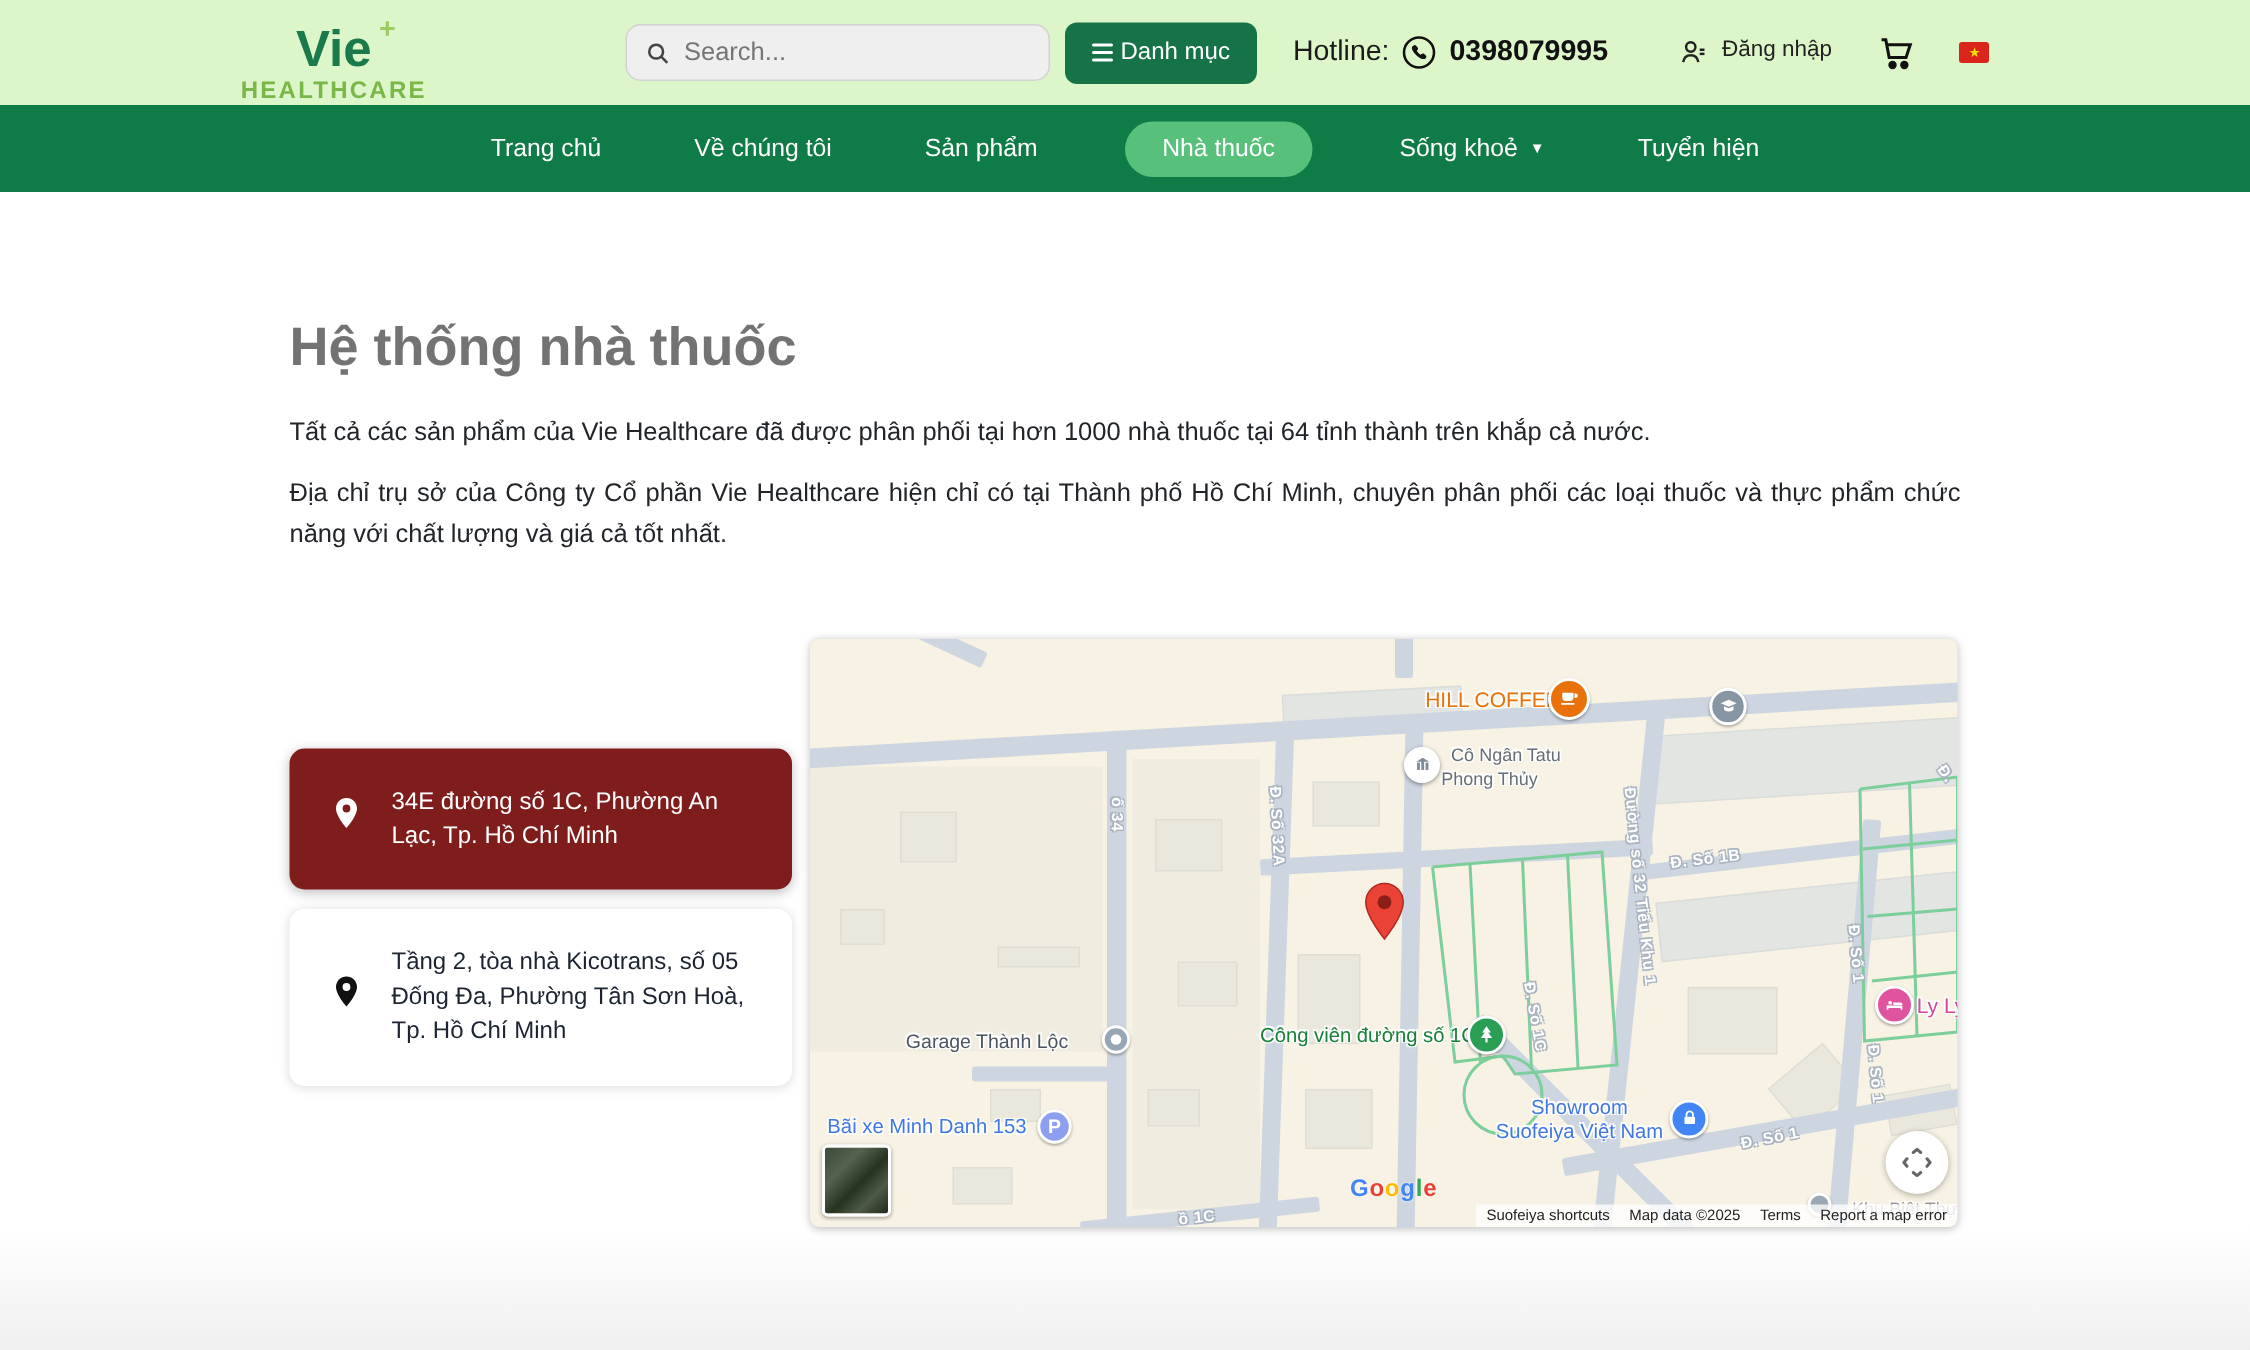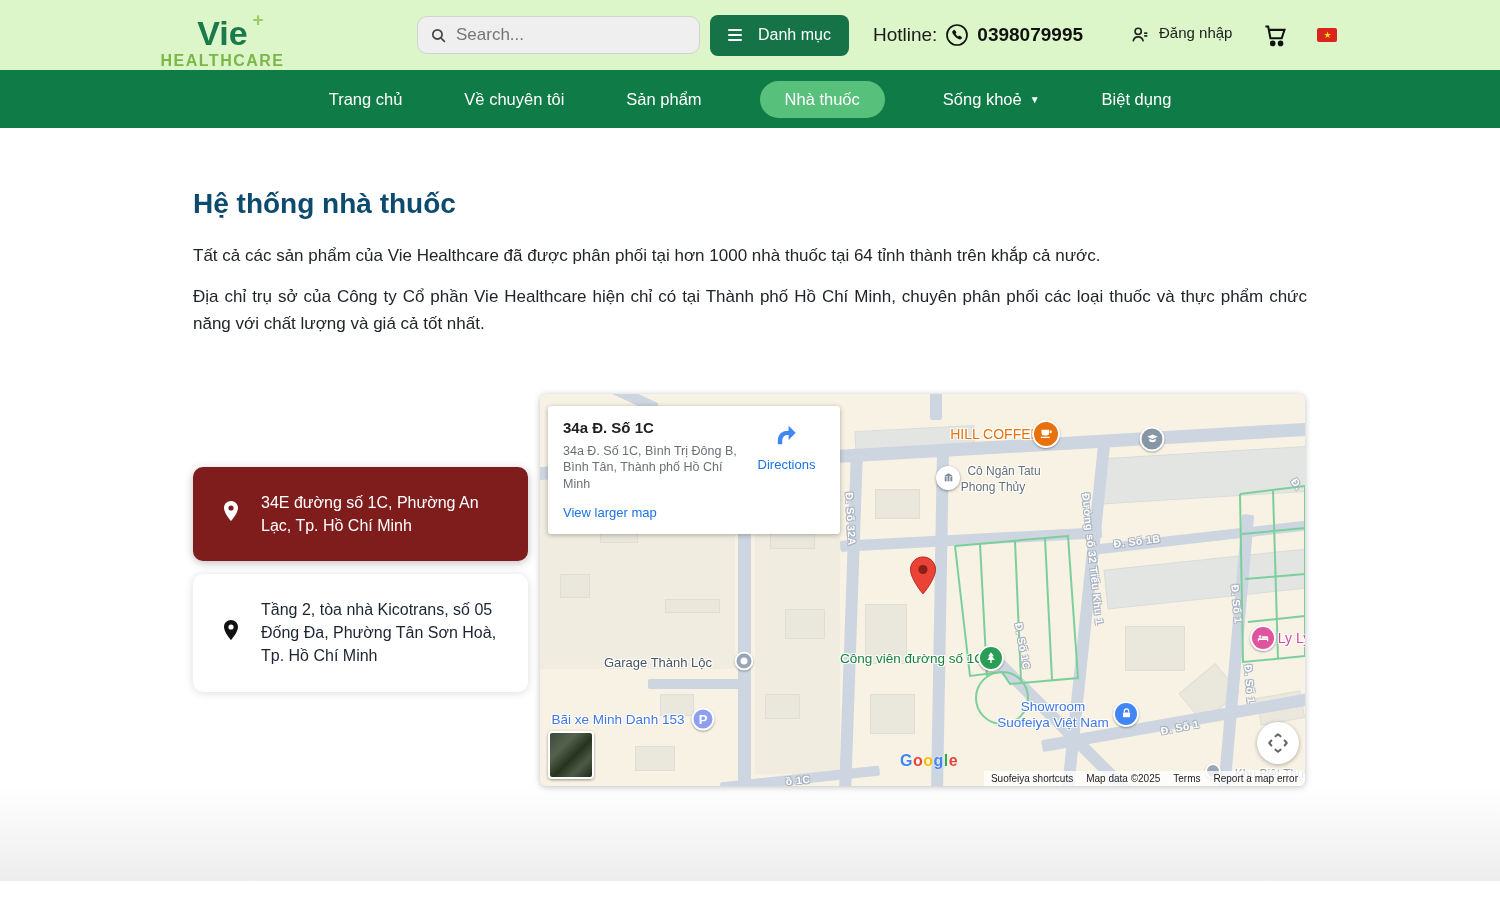--- a/index.html
+++ b/index.html
@@ -10,21 +10,21 @@
   .header { height:70px; background:#ddf6c9; display:flex; align-items:center; position:relative; }
   .logo { margin-left:150px; width:145px; text-align:center; line-height:1; cursor:pointer; }
   .logo .l1 { font-size:34px; font-weight:bold; color:#1b7a4c; position:relative; display:inline-block;margin-top:14px; }
   .logo .sparkle { position:absolute; top:-6px; right:-16px; color:#9ccb5f; font-size:19px; font-weight:bold; }
   .logo .l2 { font-size:16px; font-weight:bold; color:#7ab648; letter-spacing:1.5px; margin-top:3px; }
   .search-wrap { margin-left:122px; width:283px; height:38px; background:#efefef; border:1px solid #d2d2d2;
                  border-radius:10px; display:flex; align-items:center; padding:0 12px; }
   .search-wrap input { border:none; outline:none; background:transparent; font-size:17px; color:#333;
                        margin-left:9px; width:100%; font-family:"Liberation Sans",sans-serif; }
   .btn-menu { margin-left:10px; height:41px; padding:0 18px; background:#157347; border:none; border-radius:8px;
-              color:#fff; font-size:16px; display:flex; align-items:center; gap:16px; cursor:pointer;
+              color:#fff; font-size:16px; display:flex; align-items:center; gap:5px; cursor:pointer;
               font-family:"Liberation Sans",sans-serif; }
   .hamburger { display:inline-flex; flex-direction:column; gap:3px; }
   .hamburger i { width:14px; height:2px; background:#fff; border-radius:1px; }
   .hotline { margin-left:24px; display:flex; align-items:center; gap:8px; }
   .hotline .hl-label { font-size:19px; color:#1b1b1b; }
   .hotline .hl-num { font-size:19px; font-weight:bold; color:#111; cursor:pointer; }
   .icn { display:inline-flex; align-items:center; justify-content:center; }
   .login { margin-left:46px; display:flex; align-items:flex-start; gap:8px; font-size:15px; color:#222; cursor:pointer; }
   .cart { margin-left:30px; cursor:pointer; }
   .flag { margin-left:28px; width:20px; height:14px; background:#da251d; border-radius:2px; display:flex;
@@ -32,21 +32,21 @@
 
   
   .nav { height:58px; background:#0f7b46; display:flex; align-items:center; justify-content:center; gap:54px; }
   .nav-item { color:#fff; font-size:16.5px; cursor:pointer; text-decoration:none; padding:9px 4px;
               display:flex; align-items:center; gap:8px; }
   .nav-item.active { background:#57c07a; border-radius:20px; padding:9px 25px; }
   .caret { font-size:10px; }
 
   
   .main { width:1114px; margin-left:193px; }
-  h1.page-title { padding-top:60px; font-size:28px; font-weight:bold; color:#0c4a6e; }
+  h1.page-title { padding-top:82px; font-size:36px; font-weight:bold; color:#737373; }
   .para { margin-top:22px; font-size:17px; line-height:1.6; color:#212529; }
   .para.justify { margin-top:14px; text-align:justify; }
 
   .row { display:flex; gap:12px; margin-top:56px; }
   .col-loc { width:335px; padding-top:73px; }
   .card { border-radius:10px; padding:24px 26px; display:flex; align-items:center; gap:18px;
           font-size:16px; line-height:1.45; cursor:pointer; }
   .card.active { background:#7f1d1d; color:#fff; box-shadow:0 2px 8px rgba(0,0,0,.25); margin-bottom:13px; }
   .card.inactive { background:#fff; color:#1b2430; box-shadow:0 1px 8px rgba(0,0,0,.14); }
   .card .pin { flex:0 0 24px; }
@@ -150,25 +150,25 @@
       </svg>
   </div>
   <div class="flag">
       <span>★</span>
     </div>
 </div>
 
 <div class="nav">
   <div style="display:flex; gap:54px; ">
       <a class="nav-item">Trang chủ</a>
-      <a class="nav-item">Về chuyên tôi</a>
+      <a class="nav-item">Về chúng tôi</a>
       <a class="nav-item">Sản phẩm</a>
       <a class="nav-item active">Nhà thuốc</a>
       <a class="nav-item">Sống khoẻ<span class="caret">▼</span></a>
-      <a class="nav-item">Biệt dụng</a>
+      <a class="nav-item">Tuyển hiện</a>
     </div>
 </div>
 
 <div class="main">
   <h1 class="page-title">Hệ thống nhà thuốc</h1>
   <p class="para">Tất cả các sản phẩm của Vie Healthcare đã được phân phối tại hơn 1000 nhà thuốc tại 64 tỉnh thành trên khắp cả nước.</p>
   <p class="para justify">Địa chỉ trụ sở của Công ty Cổ phần Vie Healthcare hiện chỉ có tại Thành phố Hồ Chí Minh, chuyên phân phối các loại thuốc và thực phẩm chức năng với chất lượng và giá cả tốt nhất.</p>
 
   <div class="row">
     <div class="col-loc">
@@ -239,35 +239,20 @@
         </g>
       </svg>
 
       <div class="marker" style="left:369px;top:162px;">
         <svg width="28" height="40" viewBox="0 0 28 40">
             <path d="M14 1C7 1 1.5 6.5 1.5 13.5 1.5 23 14 38 14 38s12.5-15 12.5-24.5C26.5 6.5 21 1 14 1z" fill="#ea4335" stroke="#b3271e" stroke-width="1"></path>
             <circle cx="14" cy="13.5" r="4.6" fill="#8a1f17"></circle>
           </svg>
       </div>
 
-      <div class="infowin">
-        <div class="iw-left">
-          <div class="iw-title">34a Đ. Số 1C</div>
-          <div class="iw-addr">34a Đ. Số 1C, Bình Trị Đông B, Bình Tân, Thành phố Hồ Chí Minh</div>
-          <a class="iw-link">View larger map</a>
-        </div>
-        <div class="iw-right">
-          <span>
-            <svg width="26" height="26" viewBox="0 0 24 24" fill="#4285f4">
-                <path d="M13.5 3.5 20 10l-6.5 6.5v-4.6c-4.1 0-5.9 1.7-5.9 6.1v2.5H3.5V18c0-6.9 4-9.9 10-9.9V3.5z"></path>
-              </svg>
-          </span>
-          <div class="dir-label">Directions</div>
-        </div>
-      </div>
 
       <div class="sat-thumb"></div>
       <div class="fullscreen-btn">
         <svg width="20" height="20" viewBox="0 0 24 24" fill="none" stroke="#666" stroke-width="2.4" stroke-linecap="round" stroke-linejoin="round">
           <polyline points="9,4 12,1.5 15,4"></polyline>
             <polyline points="9,20 12,22.5 15,20"></polyline>
           <polyline points="4,9 1.5,12 4,15"></polyline>
             <polyline points="20,9 22.5,12 20,15"></polyline>
         </svg>
       </div>

